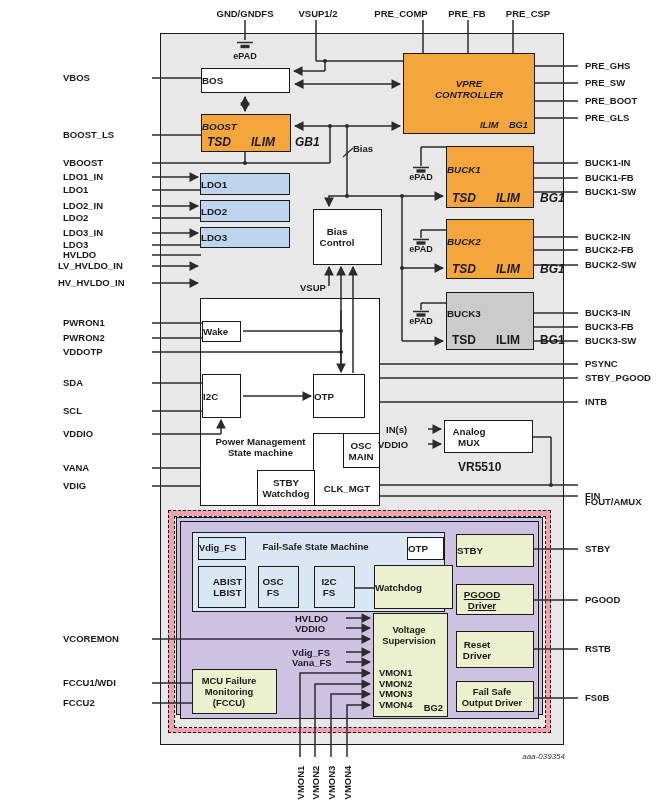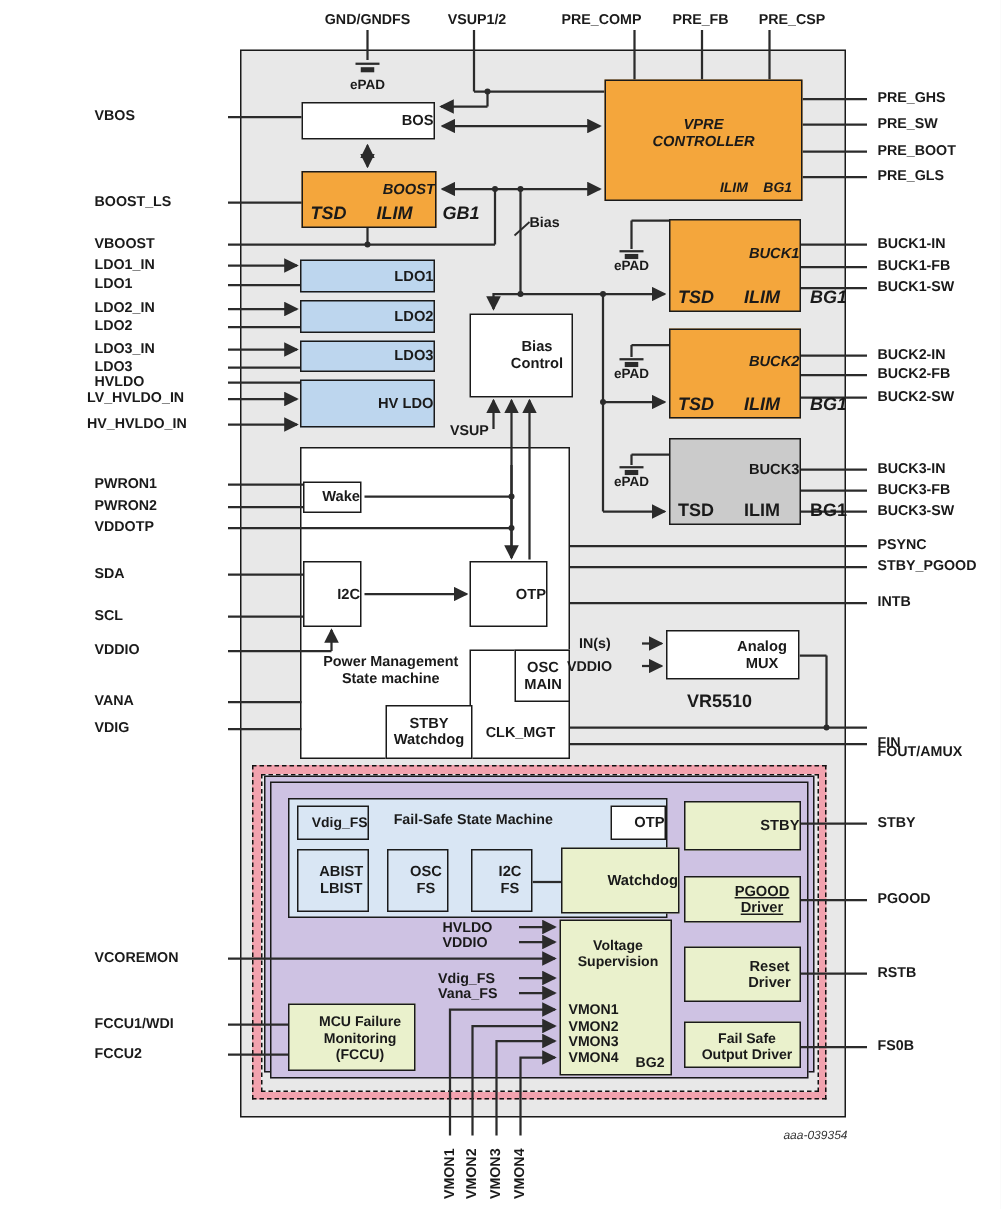--- a/index.html
+++ b/index.html
@@ -3,21 +3,21 @@
 <meta charset="utf-8">
 <style>
   html,body{margin:0;padding:0;background:#ffffff;}
   #stage{position:relative;width:667px;height:806px;background:#ffffff;
          font-family:"Liberation Sans",sans-serif;color:#1a1a1a;overflow:hidden;}
   .abs{position:absolute;}
   .box{position:absolute;border:1.6px solid #1a1a1a;box-sizing:border-box;}
   .lbl{position:absolute;font-size:9.5px;font-weight:bold;line-height:11px;white-space:nowrap;}
   .lblL{text-align:left;}
   .lblR{text-align:left;}
-  .ctr{display:flex;align-items:center;justify-content:flex-end;text-align:center;
+  .ctr{display:flex;align-items:center;justify-content:flex-start;text-align:center;
        font-size:9.8px;font-weight:bold;line-height:11px;}
   .subrow{position:absolute;left:5px;right:5px;bottom:2px;display:flex;
           justify-content:space-between;font-size:12px;font-weight:bold;gap:20px;}
   .white{background:#ffffff;}
   .orange{background:#F4A63C;font-style:italic;}
   .blue{background:#BDD6EE;}
   .fsblue{background:#D9E6F4;}
   .green{background:#EAF1CC;}
   .gray{background:#CBCBCB;}
   .purple{background:#CEC2E3;}
@@ -163,23 +163,20 @@
 
   <div class="box blue ctr z3" style="left:200px;top:173px;width:90px;height:22px;">
       <span>LDO1</span>
     </div>
   <div class="box blue ctr z3" style="left:200px;top:200px;width:90px;height:22px;">
       <span>LDO2</span>
     </div>
   <div class="box blue ctr z3" style="left:200px;top:227px;width:90px;height:21px;">
       <span>LDO3</span>
     </div>
-  <div class="box blue ctr z3" style="left:200px;top:253px;width:90px;height:32px;">
-      <span>HV LDO</span>
-    </div>
 
   <div class="box white ctr z3" style="left:313px;top:209px;width:69px;height:56px;">
     <span style="width:46px;">Bias Control</span>
     </div>
 
   <div class="box orange z3" style="left:446px;top:146px;width:88px;height:62px;">
     <div class="ctr" style="height:44px;">BUCK1</div>
     <div class="subrow">
       <span>TSD</span>
       <span>ILIM</span>

